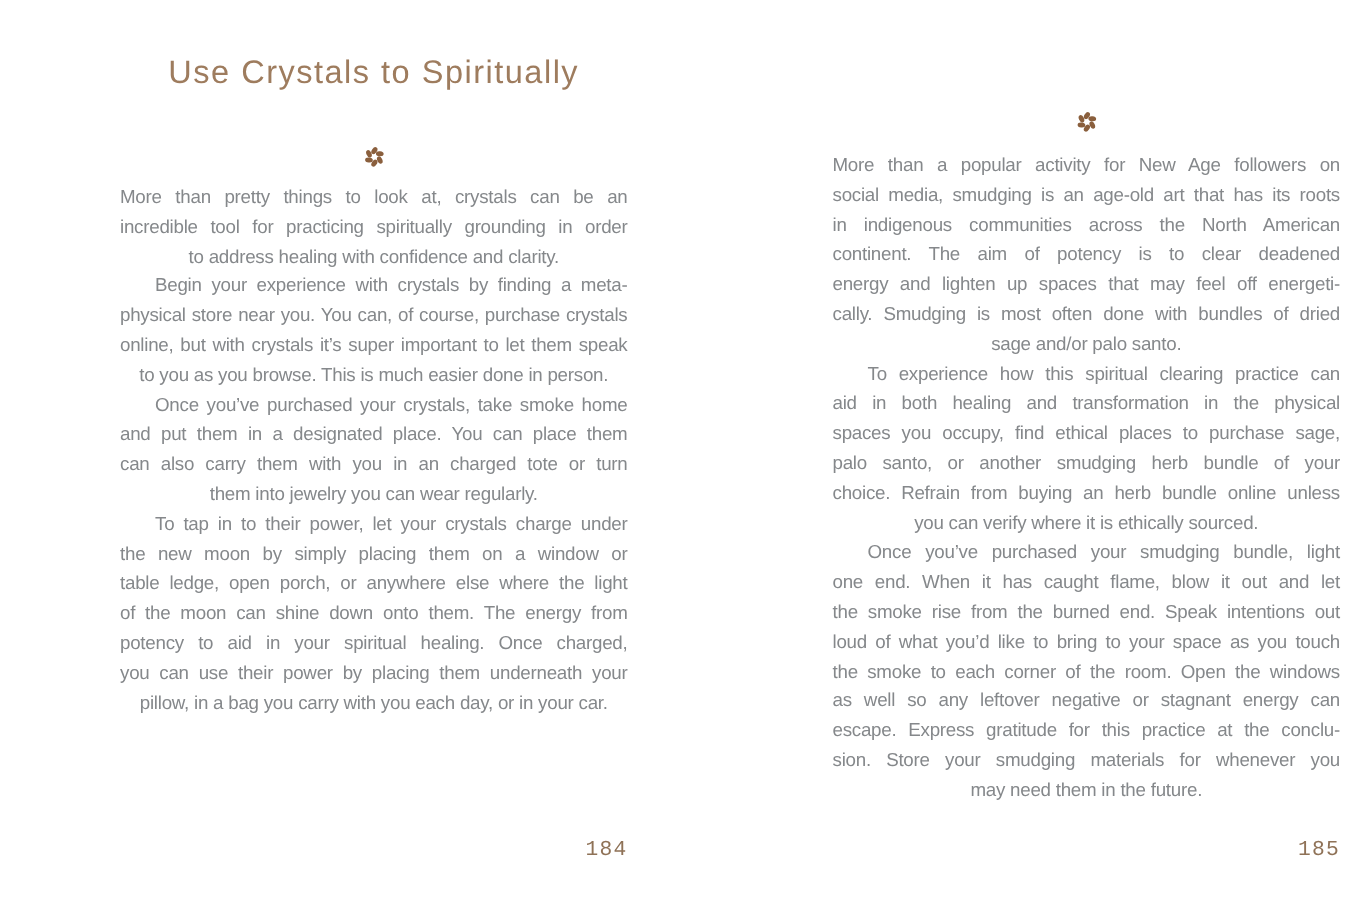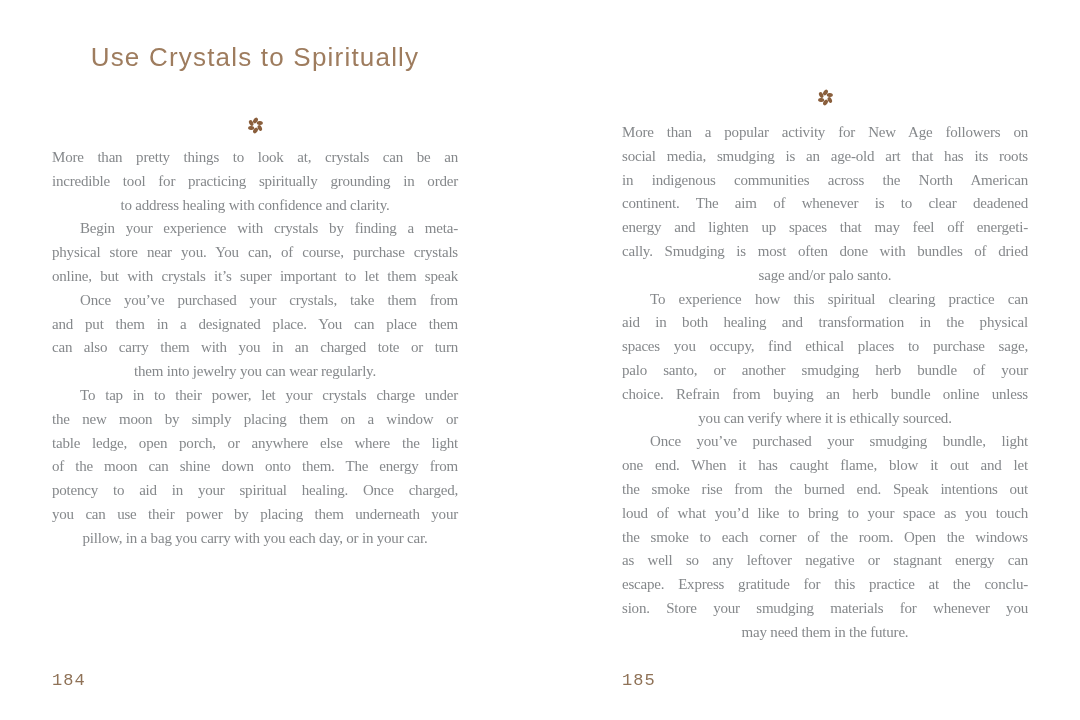--- a/index.html
+++ b/index.html
@@ -2,21 +2,21 @@
 <html style="--page-bg: #ffffff; --heading: #9e7c5e; --body: #85888b; --ornament: #8a5f3d; --pagenum: #8f7257;"><head>
 <meta charset="utf-8">
 <style>
   html, body { margin: 0; padding: 0; }
   body {
     width: 1080px; height: 720px;
     background: var(--page-bg, #ffffff);
     font-family: "Liberation Sans", sans-serif;
     position: relative; overflow: hidden;
   }
-  .page { position: absolute; top: 0; width: 406px; height: 552px; }
+  .page { position: absolute; top: 0; width: 406px; height: 552px; margin-left: 44px; }
   .page.left  { left: 52px; }
   .page.right { left: 622px; }
 
   .title {
     position: absolute; top: 42px; left: -20px; right: -20px; margin: 0;
     text-align: center;
     font-size: 26px; line-height: 31px; font-weight: 400;
     letter-spacing: 1.2px;
     color: var(--heading, #9e7c5e);
   }
@@ -29,31 +29,31 @@
   .right .ornament { top: 87px; }
 
   .body {
     position: absolute; left: 0; right: 0;
     color: var(--body, #85888b);
     font-size: 15px; letter-spacing: -0.2px;
   }
   .left  .body { top: 146px; }
   .right .body { top: 121px; }
 
-  .para { margin: 0; font-family: Liberation Serif, serif; }
+  .para { margin: 0; }
   .line {
     height: 23.8px; line-height: 23.8px;
     text-align: justify; text-align-last: justify;
   }
   .line.indent { padding-left: 28px; }
   .line.last { text-align: center; text-align-last: auto; }
 
   .pagenum {
     position: absolute; left: 0; right: 0; top: 671px;
-    text-align: left;
+    text-align: right;
     font-family: "Liberation Mono", monospace;
     font-size: 17px; letter-spacing: 1px;
     color: var(--pagenum, #8f7257);
   }
 </style>
 </head>
 <body>
 
 <div>
 
@@ -76,23 +76,24 @@
     <div class="body">
         <div class="para">
           <div class="line">More than pretty things to look at, crystals can be an</div>
           <div class="line">incredible tool for practicing spiritually grounding in order</div>
           <div class="line last">to address healing with confidence and clarity.</div>
         </div>
         <div class="para">
           <div class="line indent">Begin your experience with crystals by finding a meta-</div>
           <div class="line">physical store near you. You can, of course, purchase crystals</div>
           <div class="line">online, but with crystals it’s super important to let them speak</div>
+          <div class="line last">to you as you browse. This is much easier done in person.</div>
         </div>
         <div class="para">
-          <div class="line indent">Once you’ve purchased your crystals, take them from</div>
+          <div class="line indent">Once you’ve purchased your crystals, take smoke home</div>
           <div class="line">and put them in a designated place. You can place them</div>
           <div class="line">can also carry them with you in an charged tote or turn</div>
           <div class="line last">them into jewelry you can wear regularly.</div>
         </div>
         <div class="para">
           <div class="line indent">To tap in to their power, let your crystals charge under</div>
           <div class="line">the new moon by simply placing them on a window or</div>
           <div class="line">table ledge, open porch, or anywhere else where the light</div>
           <div class="line">of the moon can shine down onto them. The energy from</div>
           <div class="line">potency to aid in your spiritual healing. Once charged,</div>
@@ -114,21 +115,21 @@
           <ellipse rx="2" ry="3.1" transform="rotate(240) translate(0,-5) rotate(35)"></ellipse>
           <ellipse rx="2" ry="3.1" transform="rotate(300) translate(0,-5) rotate(35)"></ellipse>
         </g>
       </svg>
     </div>
     <div class="body">
         <div class="para">
           <div class="line">More than a popular activity for New Age followers on</div>
           <div class="line">social media, smudging is an age-old art that has its roots</div>
           <div class="line">in indigenous communities across the North American</div>
-          <div class="line">continent. The aim of whenever is to clear deadened</div>
+          <div class="line">continent. The aim of potency is to clear deadened</div>
           <div class="line">energy and lighten up spaces that may feel off energeti-</div>
           <div class="line">cally. Smudging is most often done with bundles of dried</div>
           <div class="line last">sage and/or palo santo.</div>
         </div>
         <div class="para">
           <div class="line indent">To experience how this spiritual clearing practice can</div>
           <div class="line">aid in both healing and transformation in the physical</div>
           <div class="line">spaces you occupy, find ethical places to purchase sage,</div>
           <div class="line">palo santo, or another smudging herb bundle of your</div>
           <div class="line">choice. Refrain from buying an herb bundle online unless</div>

